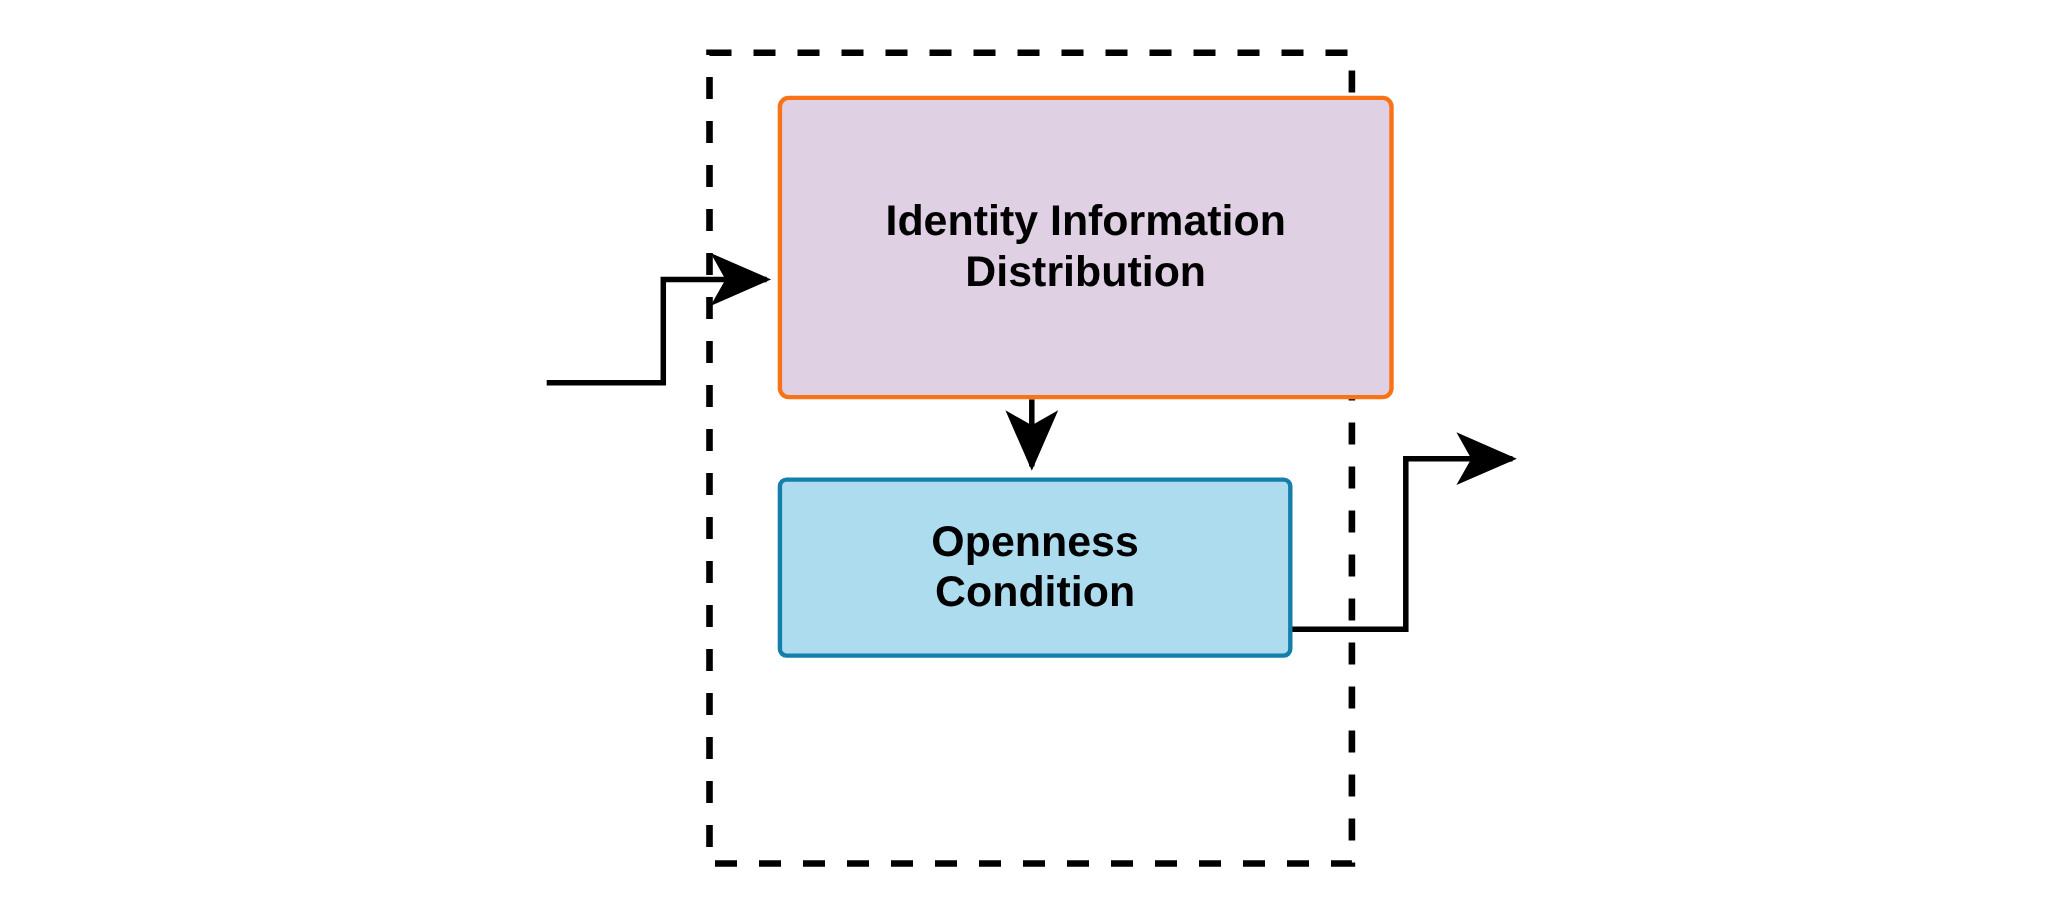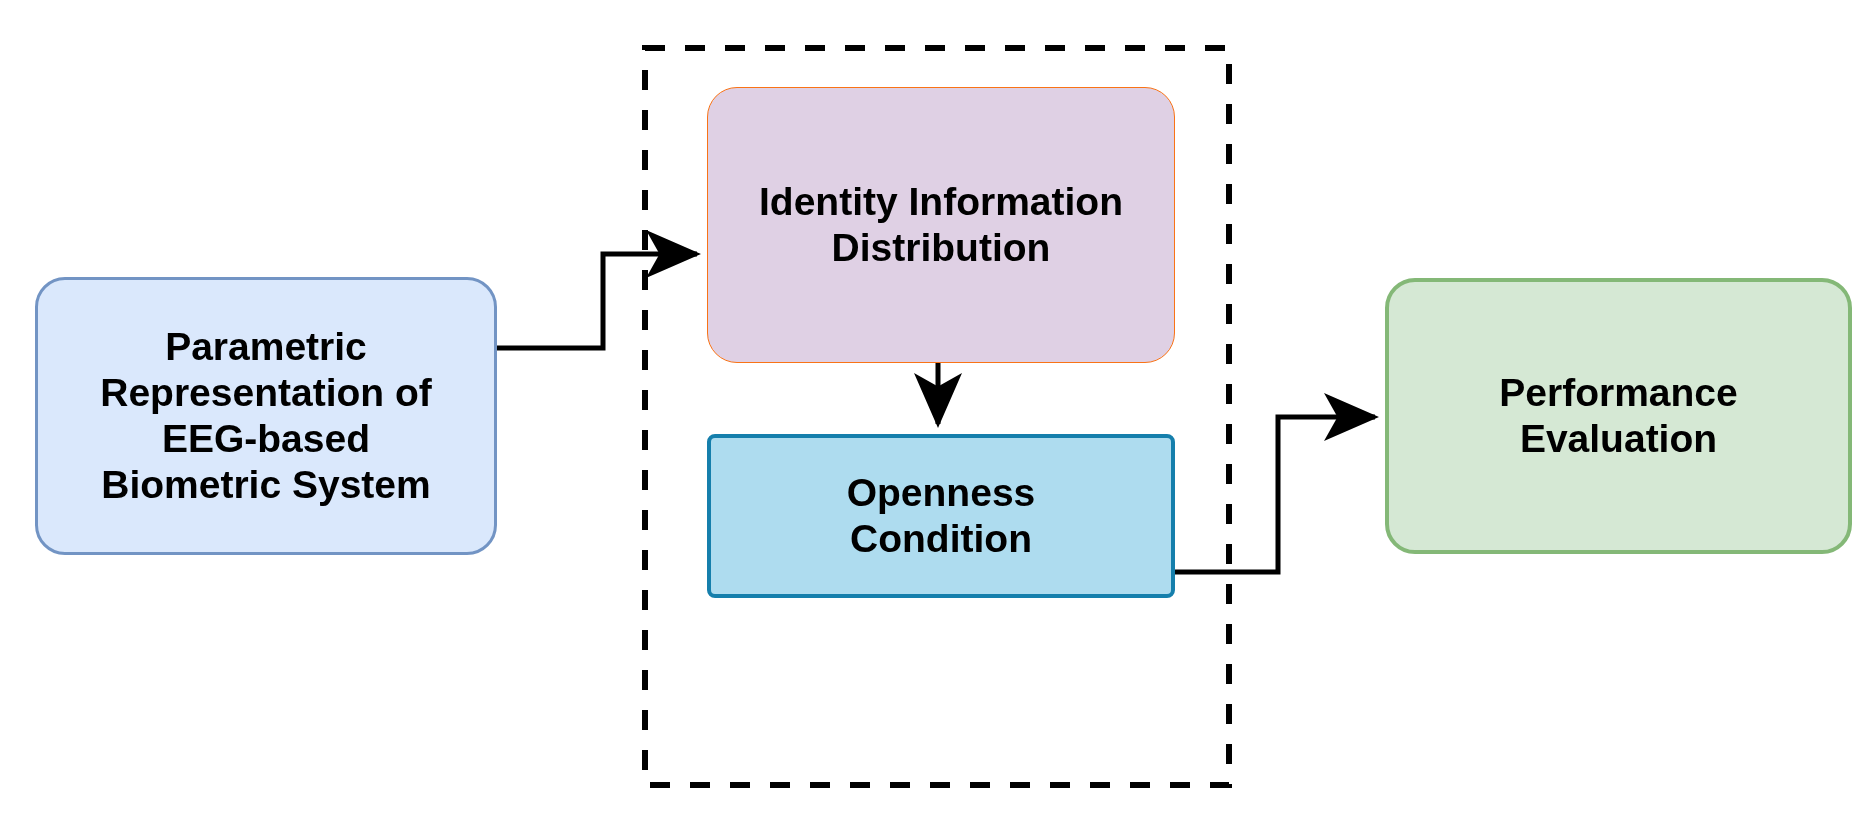--- a/index.html
+++ b/index.html
@@ -51,25 +51,25 @@
     background: #dae8fc;
     border: 3px solid #7294c4;
     border-radius: 30px;
     font-size: 39px;
   }
 
   
   #node-identity {
     left: 707px;
     top: 87px;
-    width: 468px;
+    width: 560px;
     height: 276px;
     background: #dfd0e4;
-    border: 1px solid #f97316;
-    border-radius: 30px;
+    border: 4px solid #f97316;
+    border-radius: 10px;
     font-size: 39px;
   }
 
   
   #node-openness {
     left: 707px;
     top: 434px;
     width: 468px;
     height: 164px;
     background: #aedcef;
@@ -107,35 +107,25 @@
 
     <rect x="645" y="48" width="584" height="737" fill="none" stroke="#000000" stroke-width="6" stroke-dasharray="20 20" stroke-linecap="butt"></rect>
 
     <path d="M 497 348 L 603 348 L 603 254 L 697 254" fill="none" stroke="#000000" stroke-width="5" stroke-linecap="butt" stroke-linejoin="miter" marker-end="url(#arrow-right)"></path>
 
     <path d="M 938 363 L 938 424" fill="none" stroke="#000000" stroke-width="5" stroke-linecap="butt" marker-end="url(#arrow-down)"></path>
 
     <path d="M 1174 572 L 1278 572 L 1278 417 L 1375 417" fill="none" stroke="#000000" stroke-width="5" stroke-linecap="butt" stroke-linejoin="miter" marker-end="url(#arrow-right)"></path>
   </svg>
 
-  <div class="node" id="node-parametric">
-    <span class="node-label">Parametric
-Representation of
-EEG-based
-Biometric System</span>
-  </div>
 
   <div class="node" id="node-identity">
     <span class="node-label">Identity Information
 Distribution</span>
   </div>
 
   <div class="node" id="node-openness">
     <span class="node-label">Openness
 Condition</span>
   </div>
 
-  <div class="node" id="node-performance">
-    <span class="node-label">Performance
-Evaluation</span>
-  </div>
 
 </div>
 
 </body></html>

